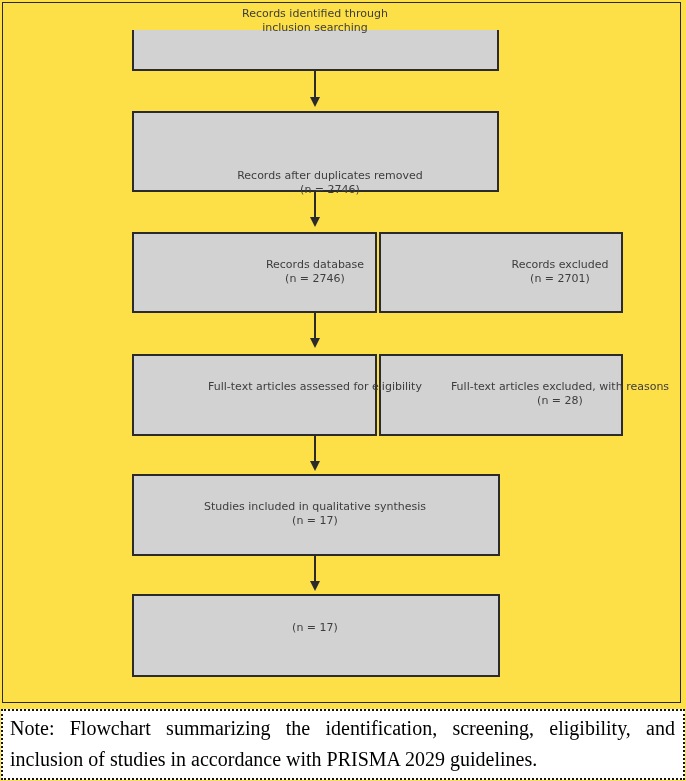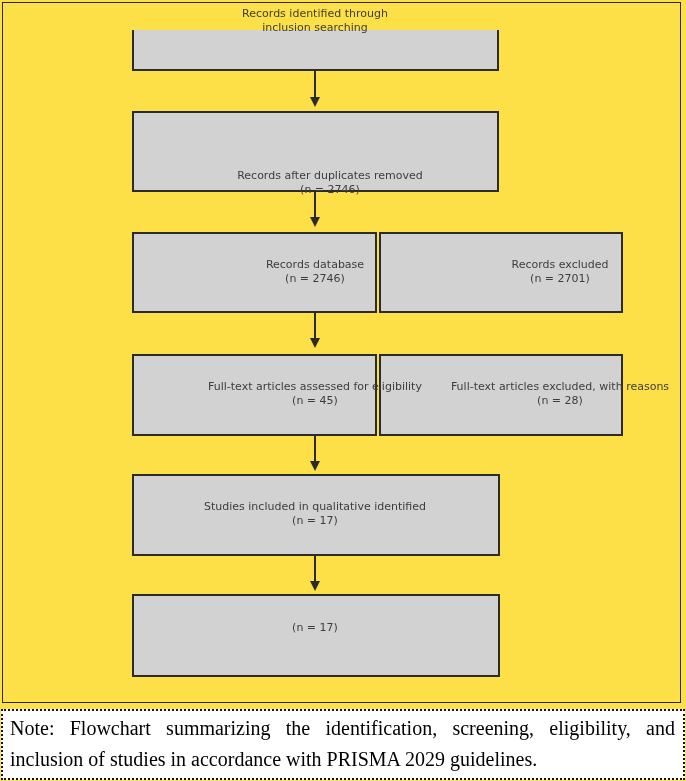--- a/index.html
+++ b/index.html
@@ -129,30 +129,29 @@
     <div>(n = 2746)</div>
   </div>
 
   <div class="node-label lbl-rec-excluded">
     <div>Records excluded</div>
     <div>(n = 2701)</div>
   </div>
 
   <div class="node-label lbl-fulltext">
     <div>Full-text articles assessed for eligibility</div>
-    <div>(n = 45)</div>
   </div>
 
   <div class="node-label lbl-ft-excluded">
     <div>Full-text articles excluded, with reasons</div>
     <div>(n = 28)</div>
   </div>
 
   <div class="node-label lbl-qualitative">
-    <div>Studies included in qualitative identified</div>
+    <div>Studies included in qualitative synthesis</div>
     <div>(n = 17)</div>
   </div>
 
   <div class="node-label lbl-meta">
     <div>(n = 17)</div>
   </div>
 
   <div class="note-box">
     <div class="note-line-1">Note: Flowchart summarizing the identification, screening, eligibility, and</div>
     <div class="note-line-2">inclusion of studies in accordance with PRISMA 2029 guidelines.</div>

